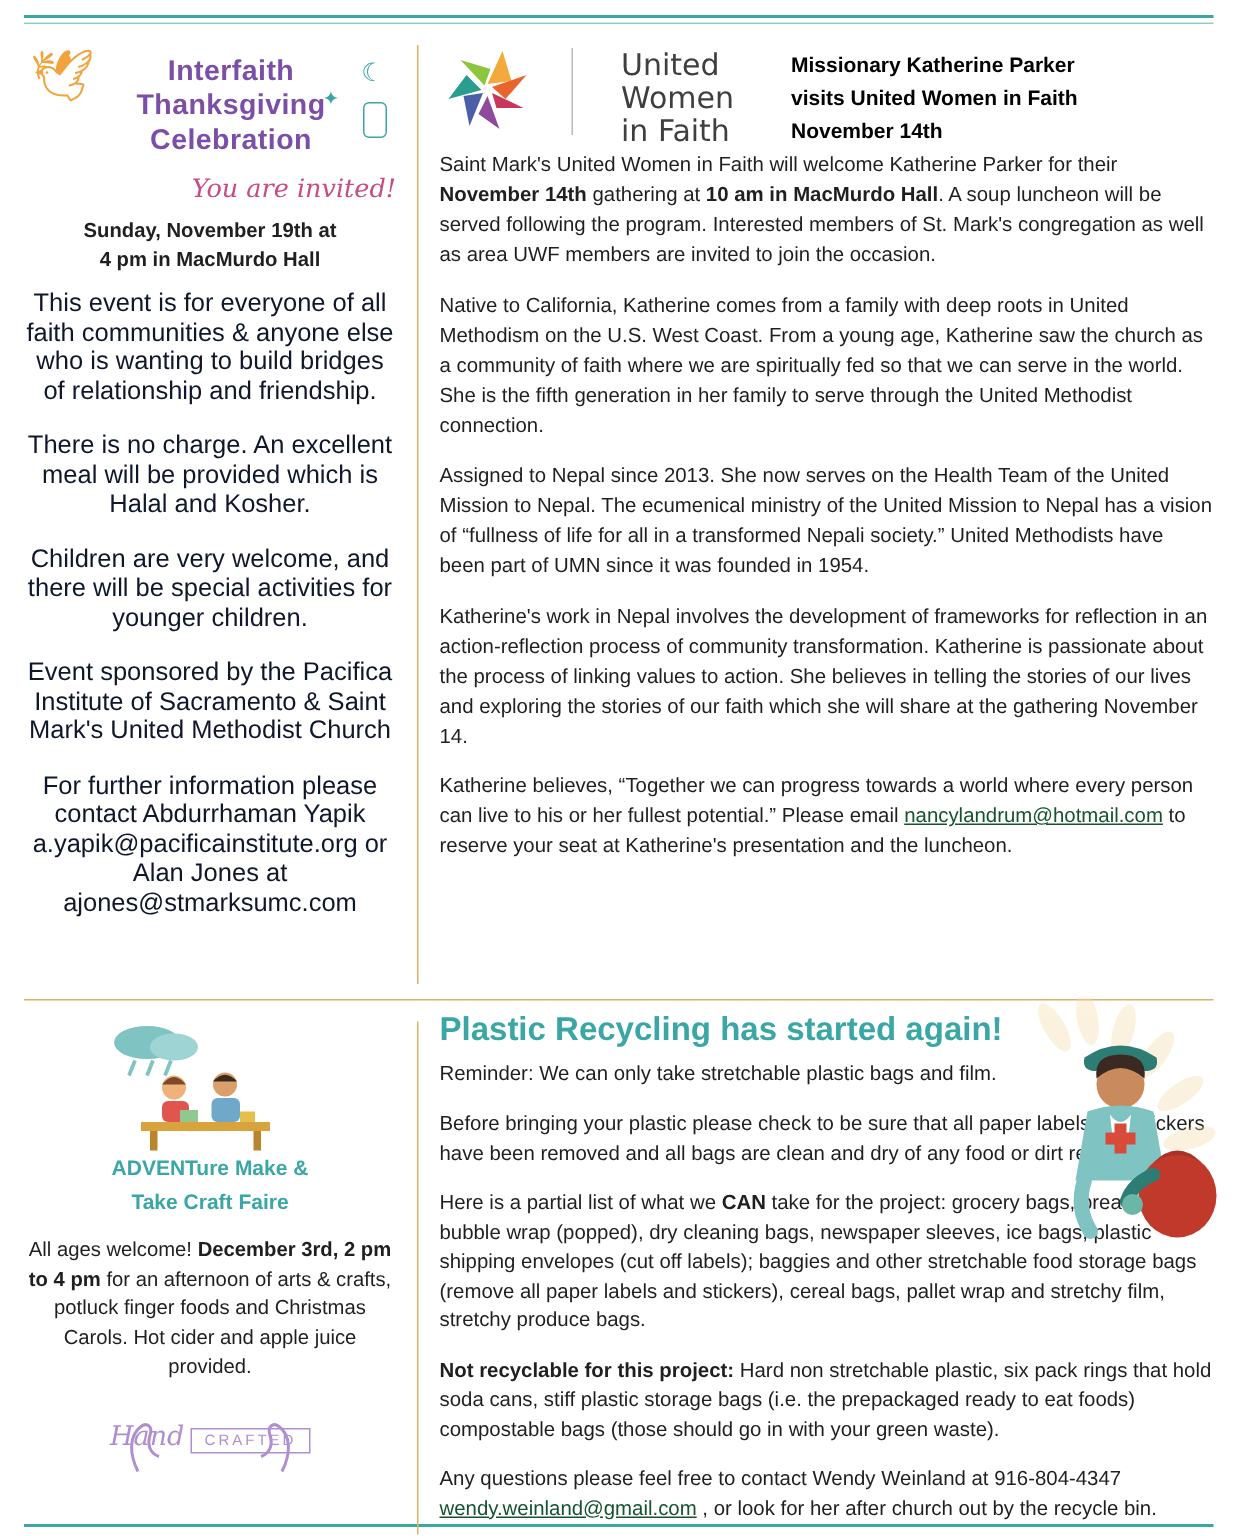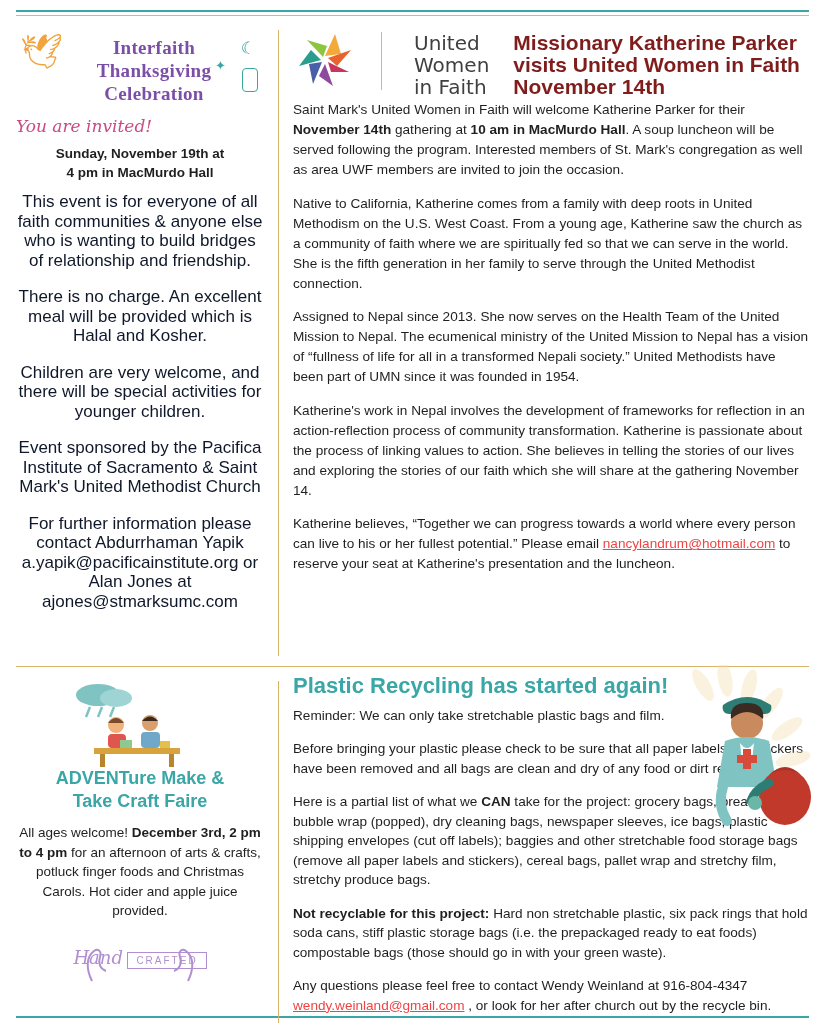--- a/index.html
+++ b/index.html
@@ -71,35 +71,35 @@
     width: 248px;
     flex: 0 0 248px;
     position: relative;
   }
   .interfaith-head {
     text-align: center;
     position: relative;
     min-height: 88px;
   }
   .interfaith-title {
-    font-family: Liberation Serif, serif;
+    font-family: Liberation Sans, sans-serif;
     font-weight: bold;
     font-size: 19px;
     line-height: 23px;
     color: #7b4ea8;
     letter-spacing: .3px;
     padding-left: 28px;
     padding-top: 12px;
   }
   .invited {
     font-family: "DejaVu Serif", serif;
     font-style: italic;
     font-size: 17px;
     color: #c94b84;
-    text-align: left;
+    text-align: right;
     margin-top: 4px;
   }
   .dove {
     position: absolute;
     left: 4px; top: 10px;
     color: #f2a33c;
     font-size: 34px;
     line-height: 1;
   }
   .deco-moon {
@@ -166,56 +166,57 @@
   }
   .uwf-wordmark {
     font-size: 20px;
     line-height: 22px;
     color: #3f3f3f;
     font-family: "DejaVu Sans", sans-serif;
     flex: 0 0 auto;
     margin-top: 8px;
   }
   .uwf-headline {
-    color: #7f1d1d;
-    font-size: 21px;
+    color: #000000;
+    font-size: 14px;
     line-height: 22px;
     font-weight: bold;
+    margin-left: 14px;
     margin-top: 8px;
     flex: 1 1 auto;
   }
   .body-p {
     font-size: 13.6px;
     line-height: 20px;
     color: #1f1f1f;
     margin-top: 0;
     text-align: left;
   }
   .body-p:first-child { margin-top: 0; }
   .body-p b { font-weight: bold; }
   a.email {
-    color: #ef4444;
+    color: #14532d;
     text-decoration: underline;
   }
 
   
   .col-ll {
     width: 248px;
     flex: 0 0 248px;
     text-align: center;
     position: relative;
   }
   .craft-art {
     height: 86px;
     position: relative;
     margin-top: 4px;
   }
   .advent-title {
     color: #3aa6a6;
-    font-size: 18px;
+    font-size: 14px;
     font-weight: bold;
     line-height: 23px;
     margin-top: 2px;
   }
   .advent-p {
     font-size: 13.5px;
     line-height: 19.5px;
     margin-top: 10px;
     color: #1f1f1f;
   }

